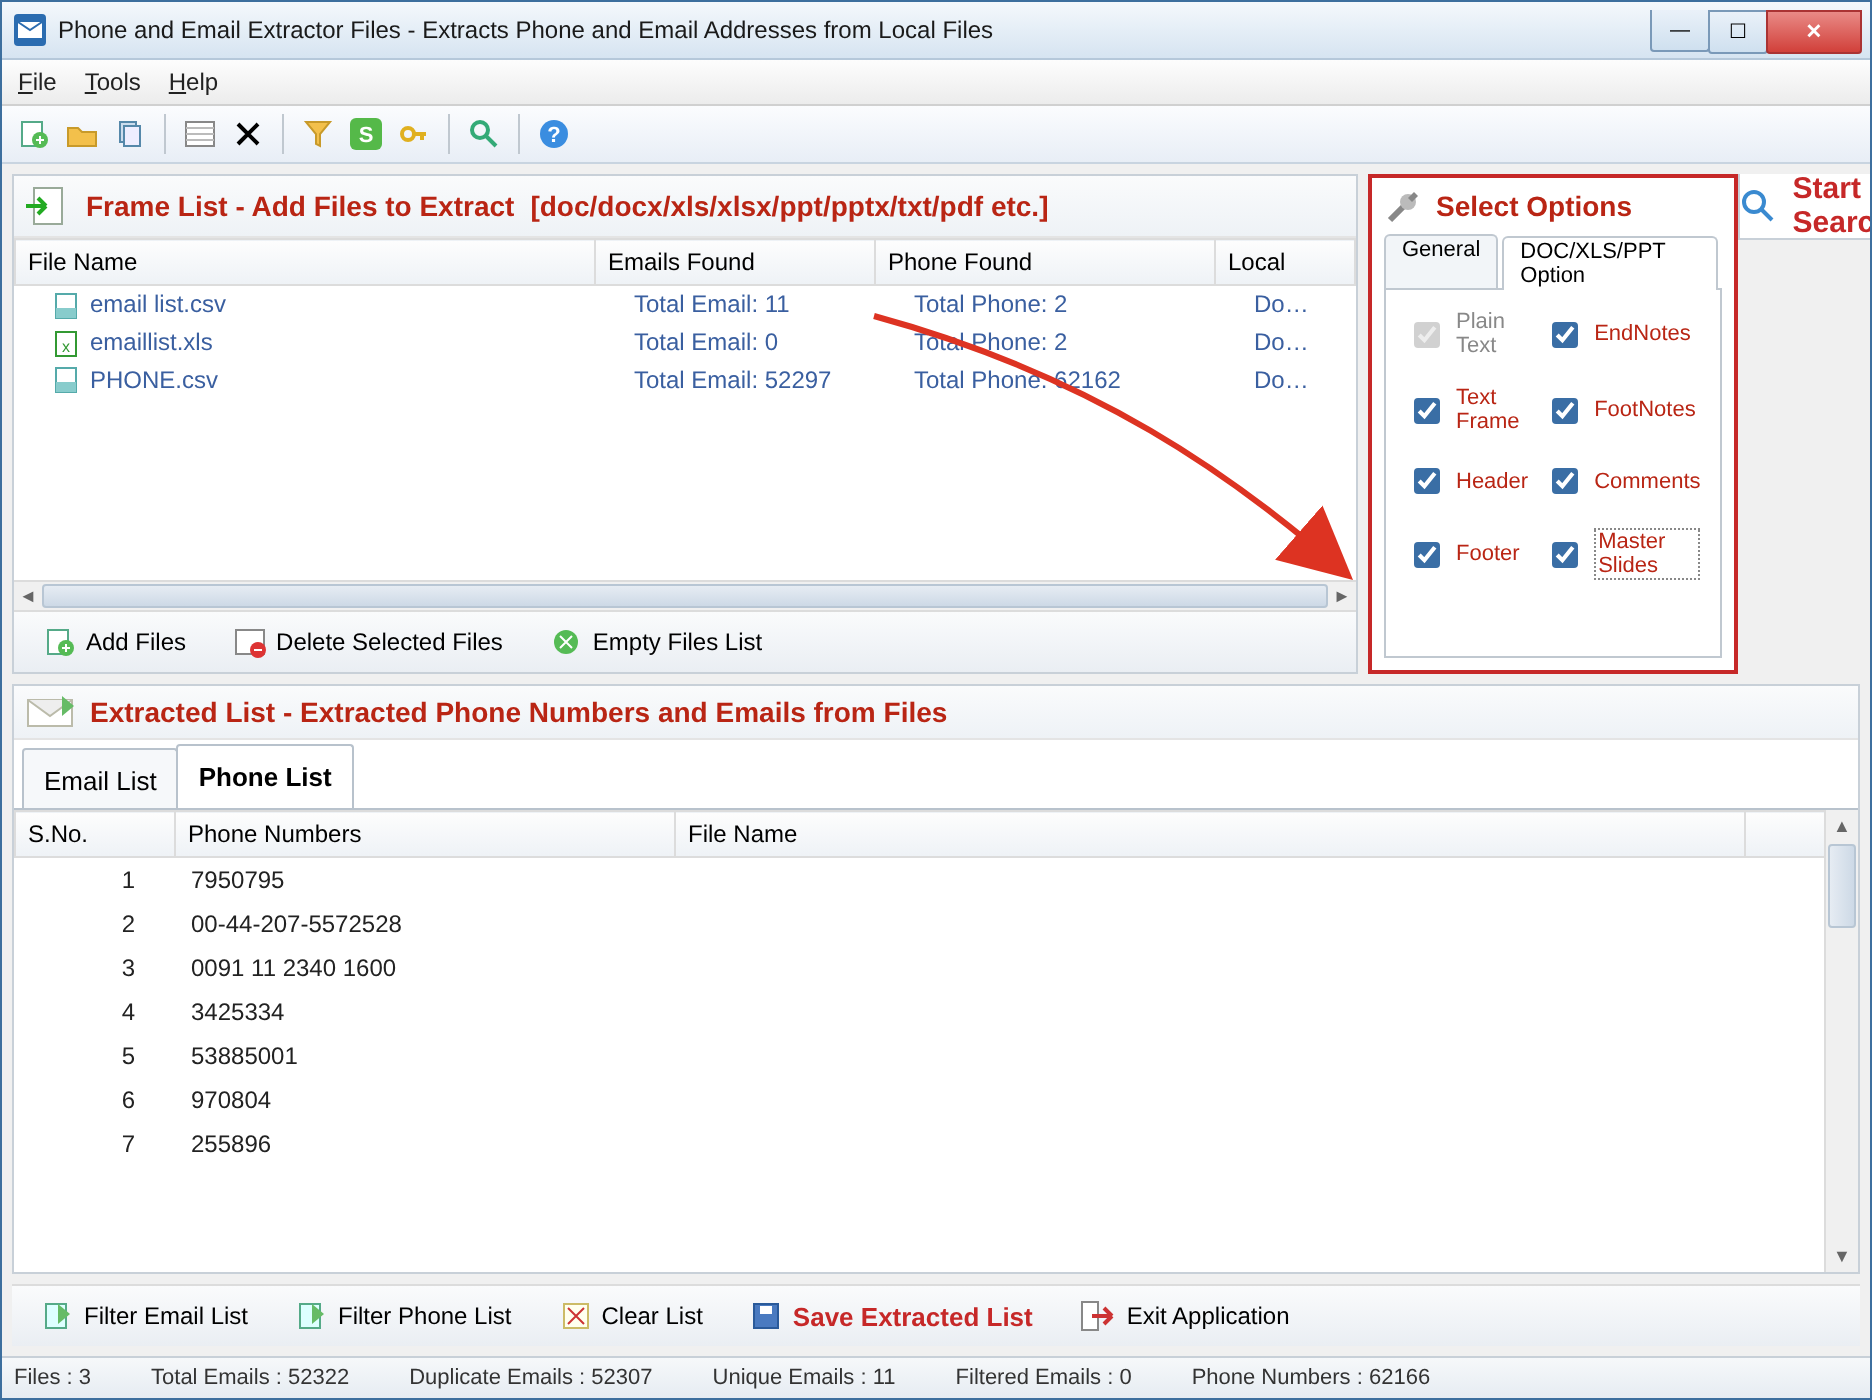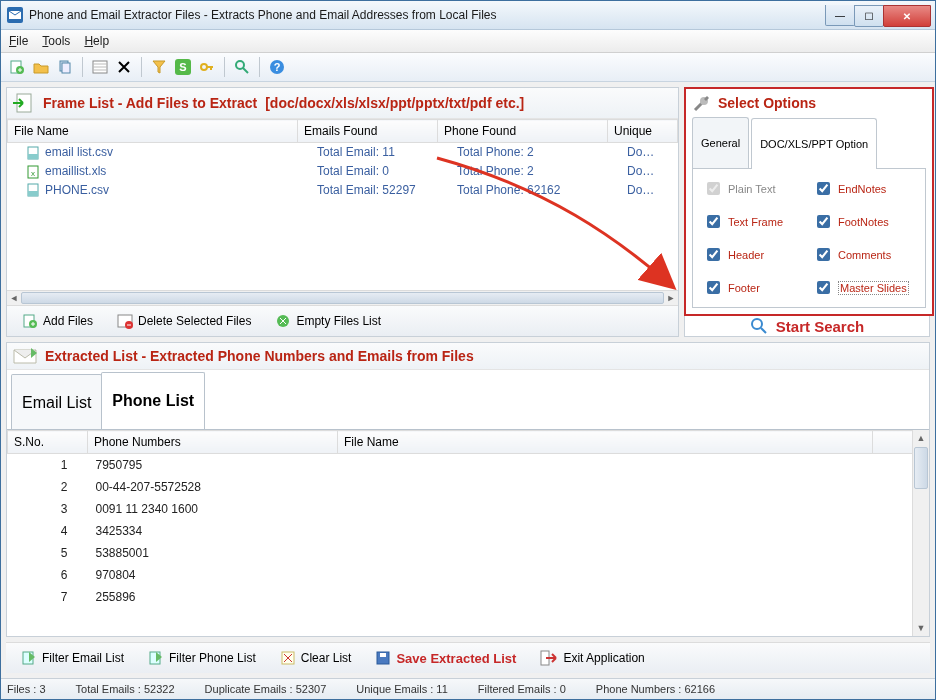--- a/index.html
+++ b/index.html
@@ -31,32 +31,32 @@
 .file-rows{flex:1;overflow:auto}
 .file-scroll{height:14px;background:#f0f0f0;border-top:1px solid #dcdcdc;position:relative}
 .file-scroll .thumb{position:absolute;left:14px;right:14px;top:1px;bottom:1px;background:linear-gradient(#e6ecf3,#cdd9e6);border:1px solid #b8c6d4;border-radius:2px}
 .file-scroll .arr{position:absolute;top:0;bottom:0;width:14px;display:flex;align-items:center;justify-content:center;color:#666;font-size:9px}
 .file-scroll .arr.l{left:0}.file-scroll .arr.r{right:0}
 .btnrow{height:30px;background:linear-gradient(#fafbfc,#eaeef3);display:flex;align-items:center;gap:6px;padding:0 6px;border-top:1px solid #dcdcdc}
 .btn{display:flex;align-items:center;gap:5px;padding:2px 8px;border:1px solid transparent;border-radius:2px}
 .options{width:250px;border:2px solid #c62828;background:#fff;display:flex;flex-direction:column;box-sizing:border-box}
 .opt-head{display:flex;align-items:center;gap:6px;padding:4px 6px;color:#b92514;font-size:14px;font-weight:600}
 .tabs{display:flex;padding:0 6px}
-.tab{border:1px solid #c0c8d0;border-bottom:none;padding:19px 8px;font-size:11px;background:#f2f5f8;margin-right:2px;border-radius:3px 3px 0 0}
+.tab{border:1px solid #c0c8d0;border-bottom:none;padding:1px 8px;font-size:11px;background:#f2f5f8;margin-right:2px;border-radius:3px 3px 0 0}
 .tab.active{background:#fff;position:relative;top:1px}
 .tabbody{flex:1;margin:0 6px 6px 6px;border:1px solid #c0c8d0;padding:10px;display:grid;grid-template-columns:1fr 1fr;gap:14px 8px;align-content:start}
 .chk{display:flex;align-items:center;gap:5px;color:#b92514;font-size:11px}
 .chk input{accent-color:#3a6ea5}
 .chk.gray{color:#888}
 .chk .boxed{border:1px dotted #888;padding:0 1px}
 .start-row{height:32px;display:flex;align-items:center;justify-content:center;gap:8px;color:#c62828;font-size:15px;font-weight:600;background:#fff;border:1px solid #c8d0d8;border-top:none}
 .arrow-annot{position:absolute;pointer-events:none}
 .lower{flex:1}
 .results-tabs{display:flex;padding:0 4px;margin-top:2px}
-.rtab{border:1px solid #b8c2cc;padding:19px 10px;font-size:16px;font-weight:bold;background:#eef2f6;border-bottom:none;border-radius:2px 2px 0 0;margin-right:-1px}
+.rtab{border:1px solid #b8c2cc;padding:8px 10px;font-size:13px;font-weight:bold;background:#eef2f6;border-bottom:none;border-radius:2px 2px 0 0;margin-right:-1px}
 .rtab.inactive{font-weight:normal;background:#f6f8fa;position:relative;top:2px}
 .rtab.active{background:#fff}
 .res-body{flex:1;border-top:1px solid #b8c2cc;overflow:hidden;display:flex;flex-direction:column;position:relative}
 .res-tbl th{background:linear-gradient(#fdfdfd,#eef2f6);border:1px solid #dcdcdc;text-align:left;font-weight:normal;padding:4px 6px;font-size:12px}
 .res-tbl td{padding:4px 8px;font-size:12px;color:#222}
 .res-tbl td.sno{text-align:right;padding-right:20px;width:60px}
 .vscroll{position:absolute;right:0;top:0;bottom:0;width:16px;background:#f0f0f0;border-left:1px solid #dcdcdc}
 .vscroll .arr{height:16px;display:flex;align-items:center;justify-content:center;font-size:9px;color:#666}
 .vscroll .thumb{position:absolute;left:1px;right:1px;top:17px;height:40px;background:linear-gradient(90deg,#e6ecf3,#cdd9e6);border:1px solid #b8c6d4;border-radius:2px}
 .footer-btns{height:30px;background:linear-gradient(#fafbfc,#eaeef3);display:flex;align-items:center;gap:6px;padding:0 6px;border-top:1px solid #dcdcdc}
@@ -178,21 +178,21 @@
                 <col style="width:290px">
                 <col style="width:140px">
                 <col style="width:170px">
                 <col>
               </colgroup>
             <thead>
                 <tr>
               <th>File Name</th>
               <th>Emails Found</th>
               <th>Phone Found</th>
-              <th>Unique</th>
+              <th>Local</th>
             </tr>
               </thead>
           </table>
           <div class="file-rows">
             <table class="tbl">
                 <colgroup>
                   <col style="width:290px">
                   <col style="width:140px">
                   <col style="width:170px">
                   <col>
@@ -263,21 +263,21 @@
         <svg class="arrow-annot" style="left:420px;top:60px" width="260" height="160">
           <defs>
               <marker id="ah" markerWidth="12" markerHeight="12" refX="10" refY="6" orient="auto">
                 <path d="M0 0L12 6L0 12z" fill="#d32"></path>
               </marker>
             </defs>
           <path d="M10 10 C 120 40, 190 90, 245 138" stroke="#d32" stroke-width="3" fill="none" marker-end="url(#ah)"></path>
         </svg>
       </div>
 
-      <div style="display:flex;flex-direction:column;width:246px">
+      <div style="display:flex;flex-direction:row;width:246px">
         <div class="options" style="flex:1">
           <div class="opt-head">
             <span>
                 <svg width="20" height="20">
                   <path d="M3 17L10 10" stroke="#888" stroke-width="3"></path>
                   <circle cx="12" cy="8" r="4" fill="#bbb"></circle>
                   <path d="M15 3l2 2-3 3-2-2z" fill="#888"></path>
                 </svg>
               </span>
             <span>Select Options</span>

